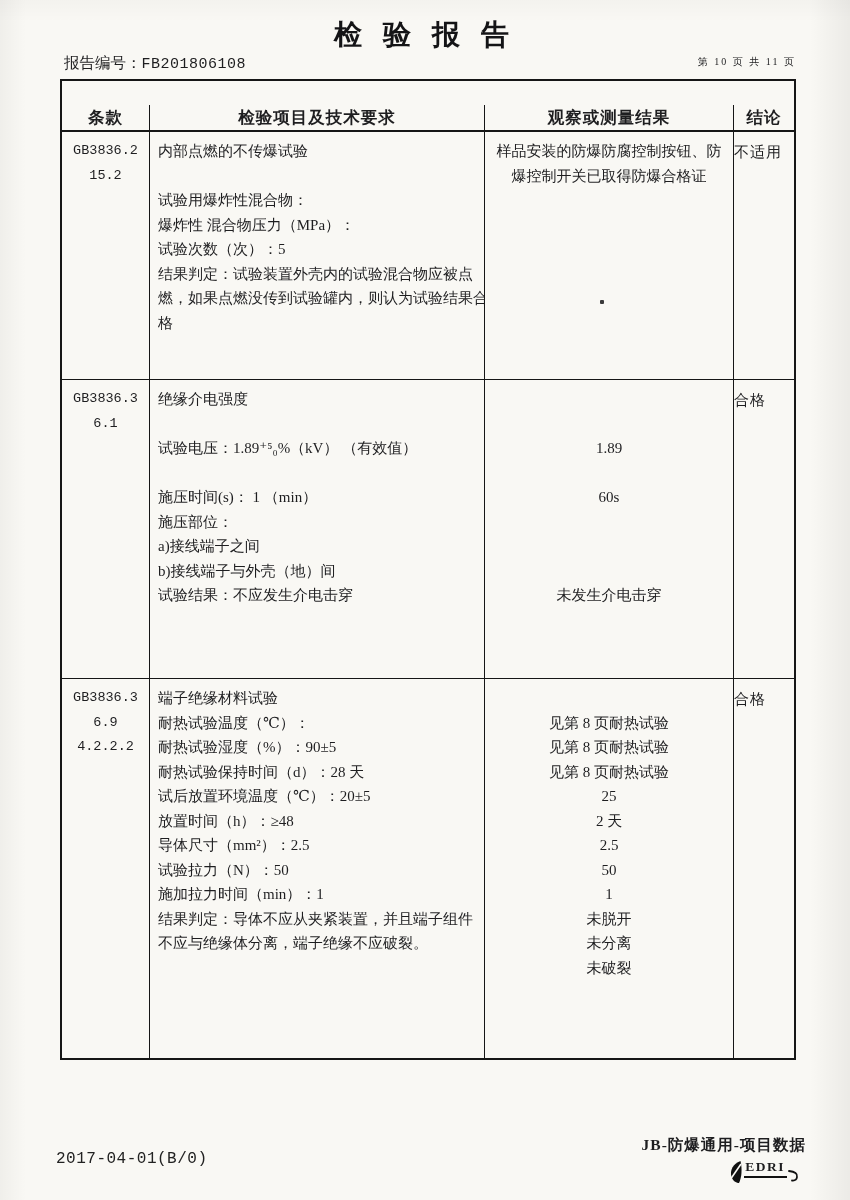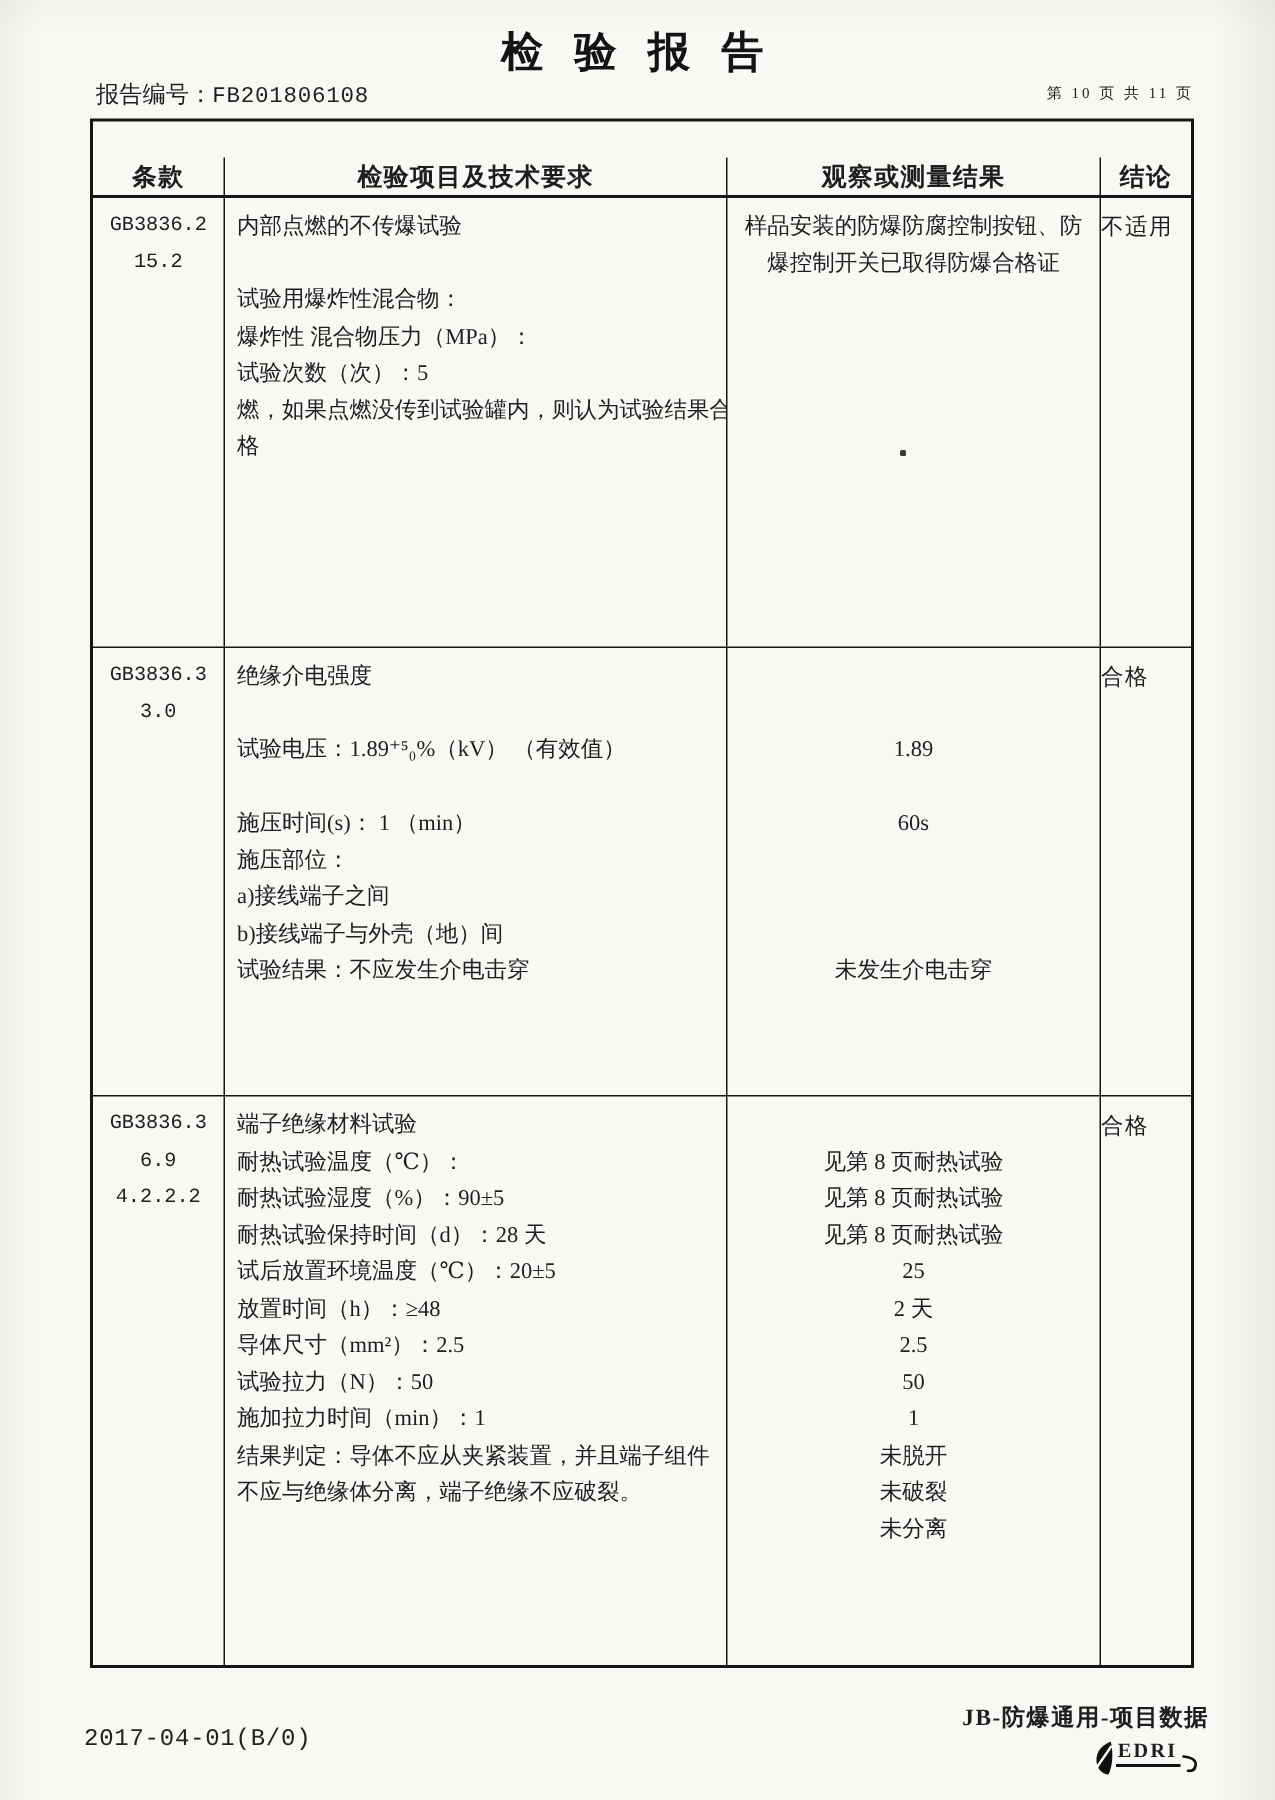--- a/index.html
+++ b/index.html
@@ -58,21 +58,21 @@
     border-bottom:2px solid var(--border);
   }
   .thead .cell{
     display:flex;align-items:center;justify-content:center;
     font-size:16.5px;font-weight:700;letter-spacing:1px;margin-top:24px;
   }
   .cell{border-right:1.6px solid var(--border);overflow:hidden;}
   .cell:last-child{border-right:none;}
   #rows .trow{border-bottom:1.6px solid var(--border);}
   #rows .trow:last-child{border-bottom:none;}
-  #rows .trow:nth-child(1){height:300px;}
+  #rows .trow:nth-child(1){height:248px;}
   #rows .trow:nth-child(2){height:299px;}
   #rows .trow:nth-child(3){height:379px;}
 
   .ln{min-height:24.5px;line-height:24.5px;font-size:15px;white-space:nowrap;}
   .ln:empty::before{content:"\00a0";}
 
   .clause{padding-top:7px;text-align:center;}
   .clause .ln{font-family:"Liberation Mono","DejaVu Sans Mono",monospace;font-size:13.5px;}
   .req{padding:7px 4px 0 8px;}
   .res{padding-top:7px;text-align:center;}
@@ -129,41 +129,42 @@
           <div class="cell clause">
             <div class="ln">GB3836.2</div>
             <div class="ln">15.2</div>
           </div>
           <div class="cell req">
             <div class="ln">内部点燃的不传爆试验</div>
             <div class="ln"></div>
             <div class="ln">试验用爆炸性混合物：</div>
             <div class="ln">爆炸性 混合物压力（MPa）：</div>
             <div class="ln">试验次数（次）：5</div>
+            <div class="ln">结果判定：试验装置外壳内的试验混合物应被点</div>
             <div class="ln">燃，如果点燃没传到试验罐内，则认为试验结果合</div>
             <div class="ln">格</div>
           </div>
           <div class="cell res">
             <div class="ln">样品安装的防爆防腐控制按钮、防</div>
             <div class="ln">爆控制开关已取得防爆合格证</div>
             <div class="ln"></div>
             <div class="ln"></div>
             <div class="ln"></div>
             <div class="ln"></div>
             <div class="ln"></div>
             <div class="ln"></div>
           </div>
           <div class="cell concl">
             <div class="ln">不适用</div>
           </div>
         </div>
         <div class="trow">
           <div class="cell clause">
             <div class="ln">GB3836.3</div>
-            <div class="ln">3.0</div>
+            <div class="ln">6.1</div>
           </div>
           <div class="cell req">
             <div class="ln">绝缘介电强度</div>
             <div class="ln"></div>
             <div class="ln">试验电压：1.89⁺⁵₀%（kV） （有效值）</div>
             <div class="ln"></div>
             <div class="ln">施压时间(s)：  1   （min）</div>
             <div class="ln">施压部位：</div>
             <div class="ln">a)接线端子之间</div>
             <div class="ln">b)接线端子与外壳（地）间</div>
@@ -208,22 +209,22 @@
             <div class="ln"></div>
             <div class="ln">见第 8 页耐热试验</div>
             <div class="ln">见第 8 页耐热试验</div>
             <div class="ln">见第 8 页耐热试验</div>
             <div class="ln">25</div>
             <div class="ln">2 天</div>
             <div class="ln">2.5</div>
             <div class="ln">50</div>
             <div class="ln">1</div>
             <div class="ln">未脱开</div>
+            <div class="ln">未分离</div>
             <div class="ln">未破裂</div>
-            <div class="ln">未分离</div>
           </div>
           <div class="cell concl">
             <div class="ln">合格</div>
           </div>
         </div>
       </div>
   </div>
 
   <div class="speck"></div>
 

